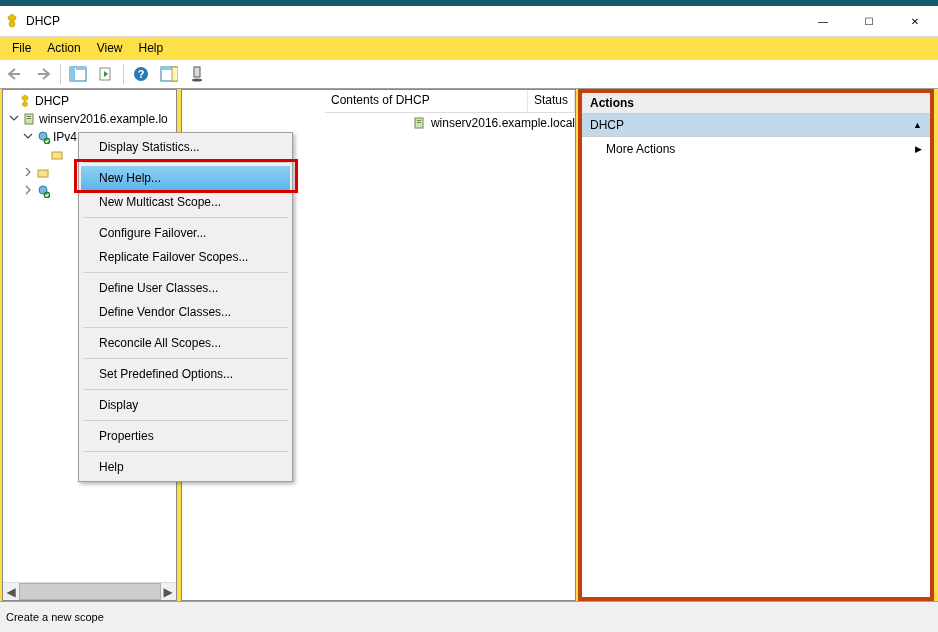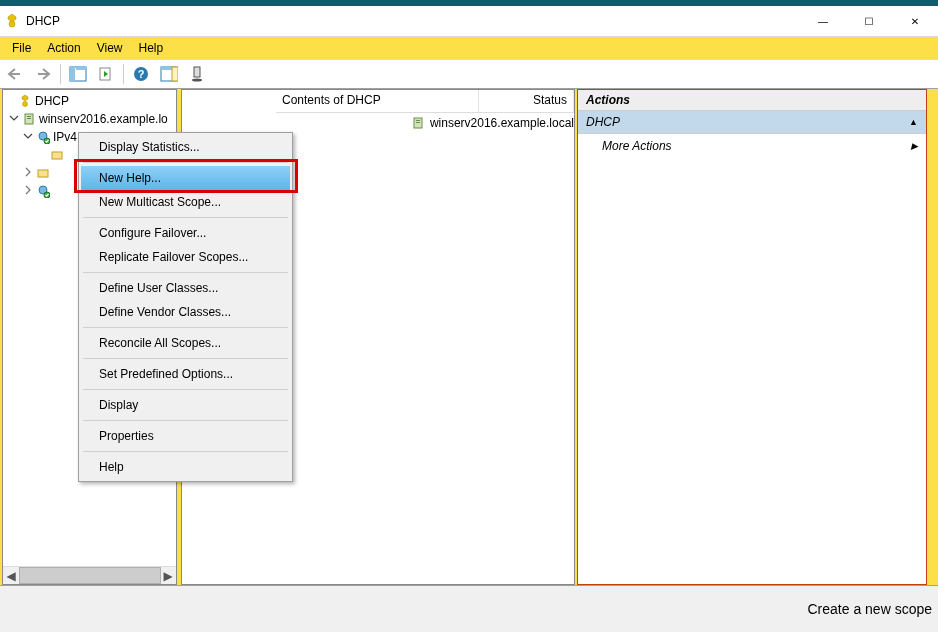--- a/index.html
+++ b/index.html
@@ -146,45 +146,45 @@
 }
 .mid-row{
   display:flex;align-items:center;height:20px;padding-left:4px;
 }
 .mid-row .mic{
   width:16px;height:16px;display:flex;align-items:center;justify-content:center;margin-right:4px;
 }
 
 .right-pane{
   width:348px;
-  border:1px solid #c2410c;
+  border:4px solid #c2410c;
   background:#fff;
-  margin:0 11px 0 0;
-  display:flex;flex-direction:column;font-style:italic;
+  margin:0 4px 0 0;
+  display:flex;flex-direction:column;
 }
 .right-head{
   background:#eee;color:#000;font-weight:bold;
   padding:3px 8px;border-bottom:1px solid #ccc;
 }
 .right-sub{
   background:#c2d9ec;
   padding:4px 8px;
   display:flex;justify-content:space-between;align-items:center;
   border-bottom:1px solid #ccc;
 }
 .right-sub .caret{font-size:9px;}
 .right-action-row{
   display:flex;align-items:center;height:24px;
   padding:0 8px 0 24px;justify-content:space-between;
 }
 
 
 .status-bar{
   height:22px;border-top:1px solid #a0a0a0;background:#f0f0f0;
-  display:flex;align-items:center;padding:12px 6px;font-size:14px;justify-content:flex-end;
+  display:flex;align-items:center;padding:4px 6px;font-size:11px;
 }
 
 
 .ctx-menu{
   position:absolute;
   left:78px;
   top:132px;
   width:209px;
   background:#f0f0f0;
   border:1px solid #a0a0a0;
@@ -379,21 +379,21 @@
       <div class="tree-scroll">
         <div class="arrow l">◀</div>
         <div class="thumb"></div>
         <div class="arrow r">▶</div>
       </div>
     </div>
 
     <div class="mid-pane">
       <div class="mid-header">
         <div class="mid-col" style="width:190px;">Contents of DHCP</div>
-        <div class="mid-col" style="flex:1;margin-left:48px;">Status</div>
+        <div class="mid-col" style="flex:1;">Status</div>
       </div>
       <div class="mid-row">
         <span class="mic">
           <svg width="14" height="14" viewBox="0 0 14 14">
               <rect x="3" y="2" width="8" height="10" fill="#d0e4b8" stroke="#6a8f4a"></rect>
               <rect x="5" y="4" width="4" height="1" fill="#6a8f4a"></rect>
               <rect x="5" y="6" width="4" height="1" fill="#6a8f4a"></rect>
             </svg>
         </span>
         <span>winserv2016.example.local</span>

